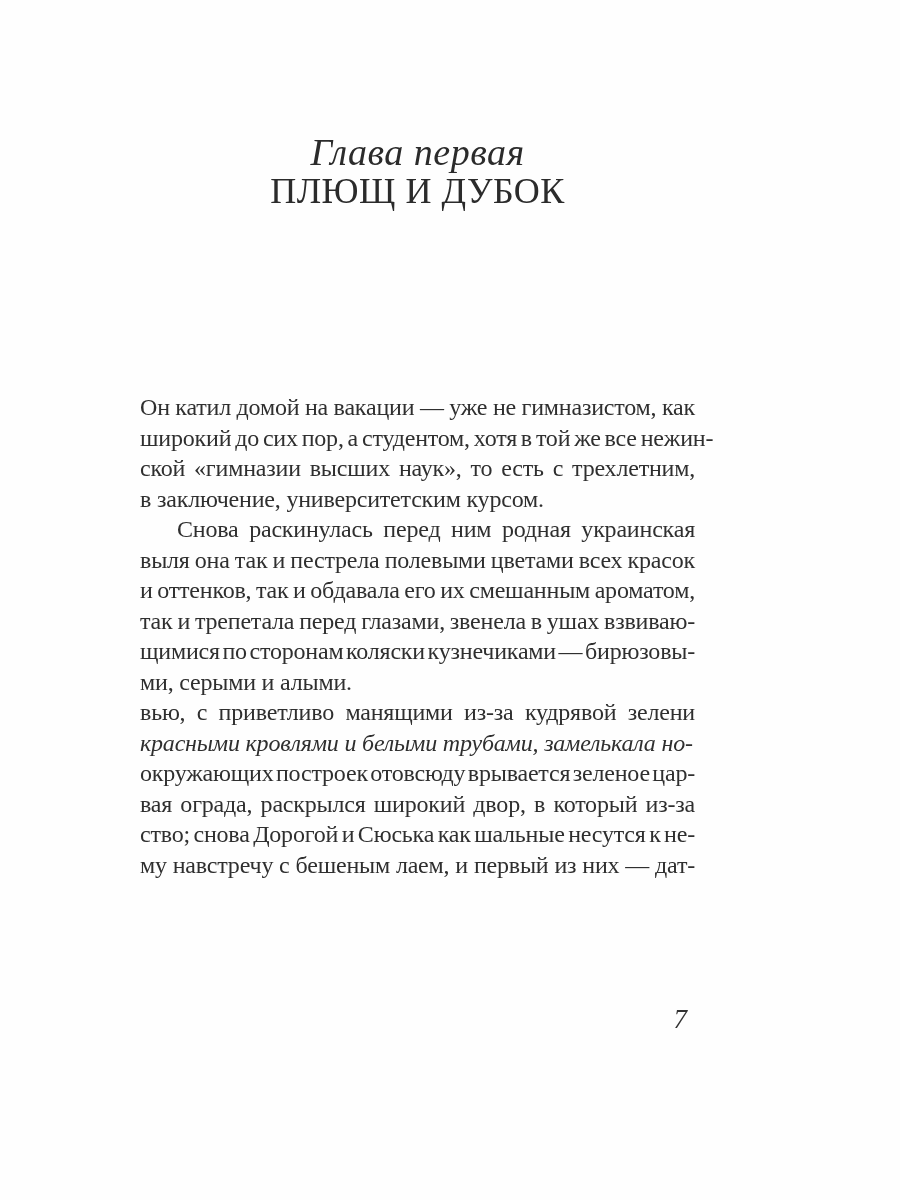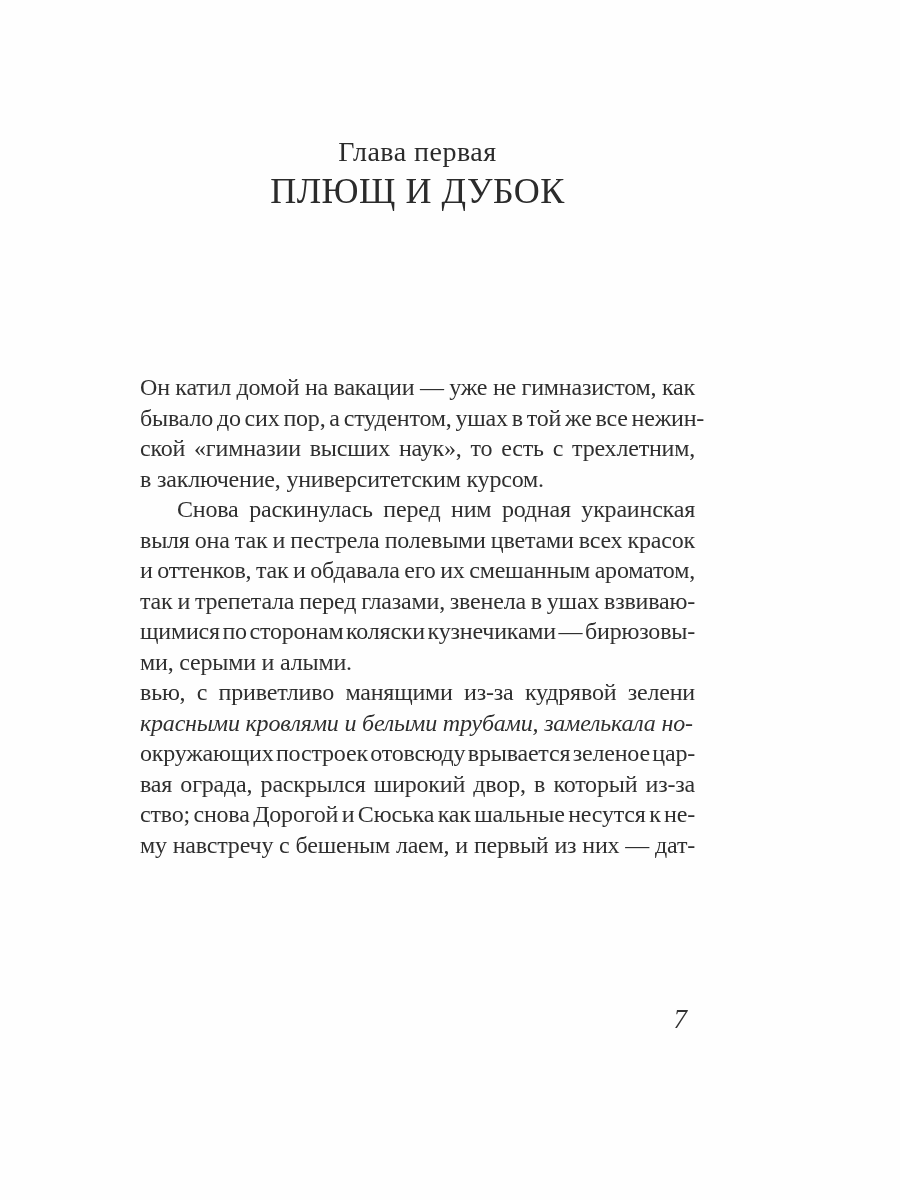--- a/index.html
+++ b/index.html
@@ -17,35 +17,36 @@
 
   .heading {
     position: absolute;
     left: 140px;
     top: 135px;
     width: 555px;
     text-align: center;
     color: #2b2b2b;
   }
   .chapter-label {
-    font-size: 28px;
+    font-size: 38px;
     line-height: 34px;
     letter-spacing: 0.5px;
+    font-style: italic;
   }
   .chapter-title {
     font-size: 36px;
     line-height: 42px;
     margin-top: 1px;
     letter-spacing: 0.5px;
   }
 
   .body-text {
     position: absolute;
     left: 140px;
-    top: 372px;
+    top: 392px;
     width: 555px;
     font-size: 24px;
     line-height: 30.5px;
     letter-spacing: -0.2px;
     color: #2f2f2f;
   }
   .line {
     display: block;
     white-space: nowrap;
   }
@@ -68,21 +69,21 @@
 
 <div class="page">
 
   <div class="heading">
     <div class="chapter-label">Глава первая</div>
     <div class="chapter-title">ПЛЮЩ И ДУБОК</div>
   </div>
 
   <div class="body-text">
       <div class="line"><span style="word-spacing: -0.222222px;">Он катил домой на вакации — уже не гимназистом, как</span></div>
-      <div class="line"><span style="word-spacing: -1.90199px;">бывало до сих пор, а студентом, ушах в той же все нежин-</span></div>
+      <div class="line"><span style="word-spacing: -1.90199px;">широкий до сих пор, а студентом, хотя в той же все нежин-</span></div>
       <div class="line"><span style="word-spacing: 3.125px;">ской «гимназии высших наук», то есть с трехлетним,</span></div>
       <div class="line nojust"><span style="word-spacing: 0px;">в заключение, университетским курсом.</span></div>
       <div class="line indent"><span style="word-spacing: 4.80625px;">Снова раскинулась перед ним родная украинская</span></div>
       <div class="line"><span style="word-spacing: -0.652344px;">выля она так и пестрела полевыми цветами всех красок</span></div>
       <div class="line"><span style="word-spacing: -1.20312px;">и оттенков, так и обдавала его их смешанным ароматом,</span></div>
       <div class="line"><span style="word-spacing: -0.912109px;">так и трепетала перед глазами, звенела в ушах взвиваю-</span></div>
       <div class="line"><span style="word-spacing: -3.17969px;">щимися по сторонам коляски кузнечиками — бирюзовы-</span></div>
       <div class="line nojust"><span style="word-spacing: 0px; font-family: Liberation Serif, serif;">ми, серыми и алыми.</span></div>
       <div class="line"><span style="word-spacing: 5.57292px;">вью, с приветливо манящими из-за кудрявой зелени</span></div>
       <div class="line"><span style="word-spacing: 0.0364583px; font-style: italic;">красными кровлями и белыми трубами, замелькала но-</span></div>

